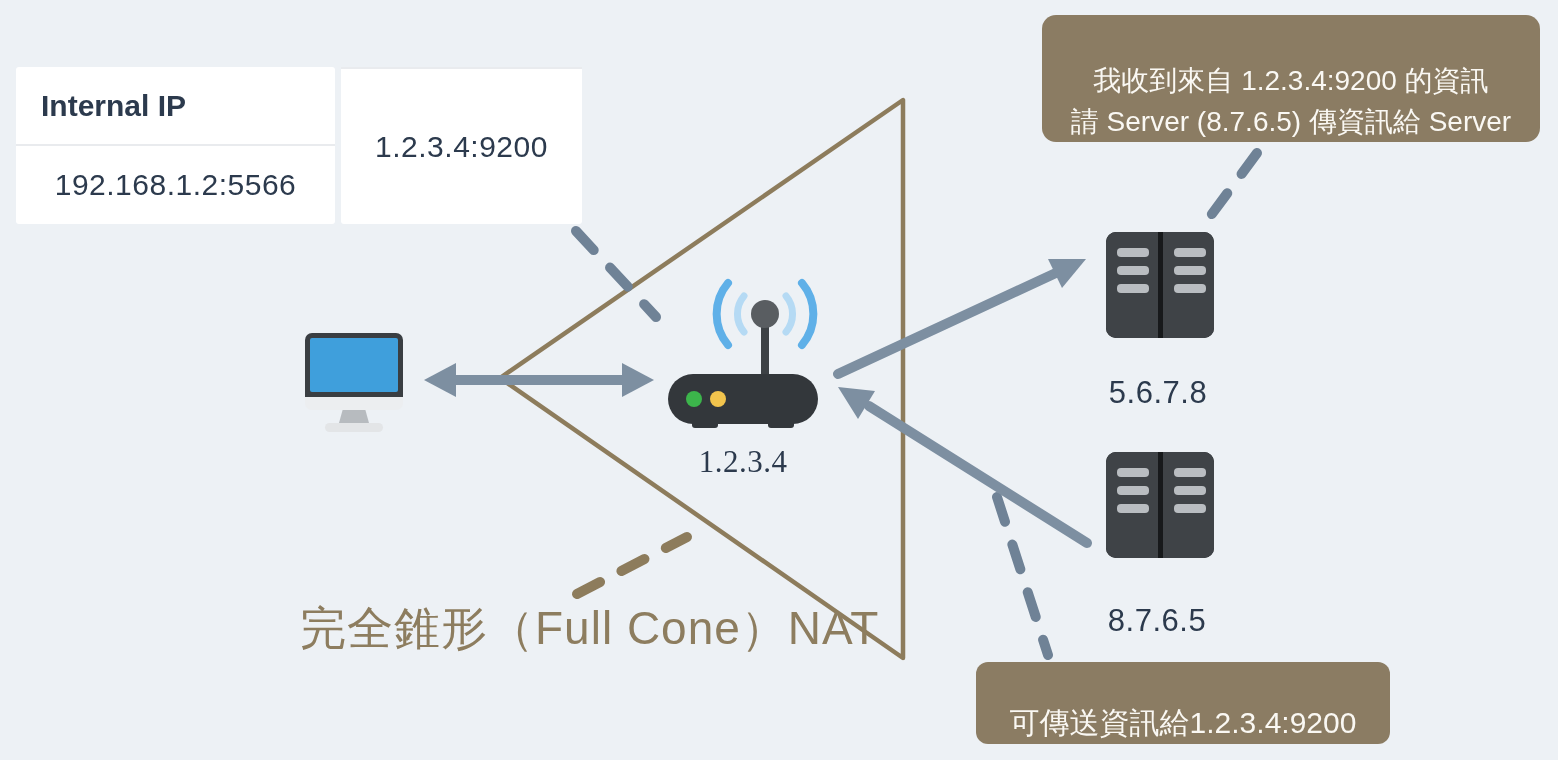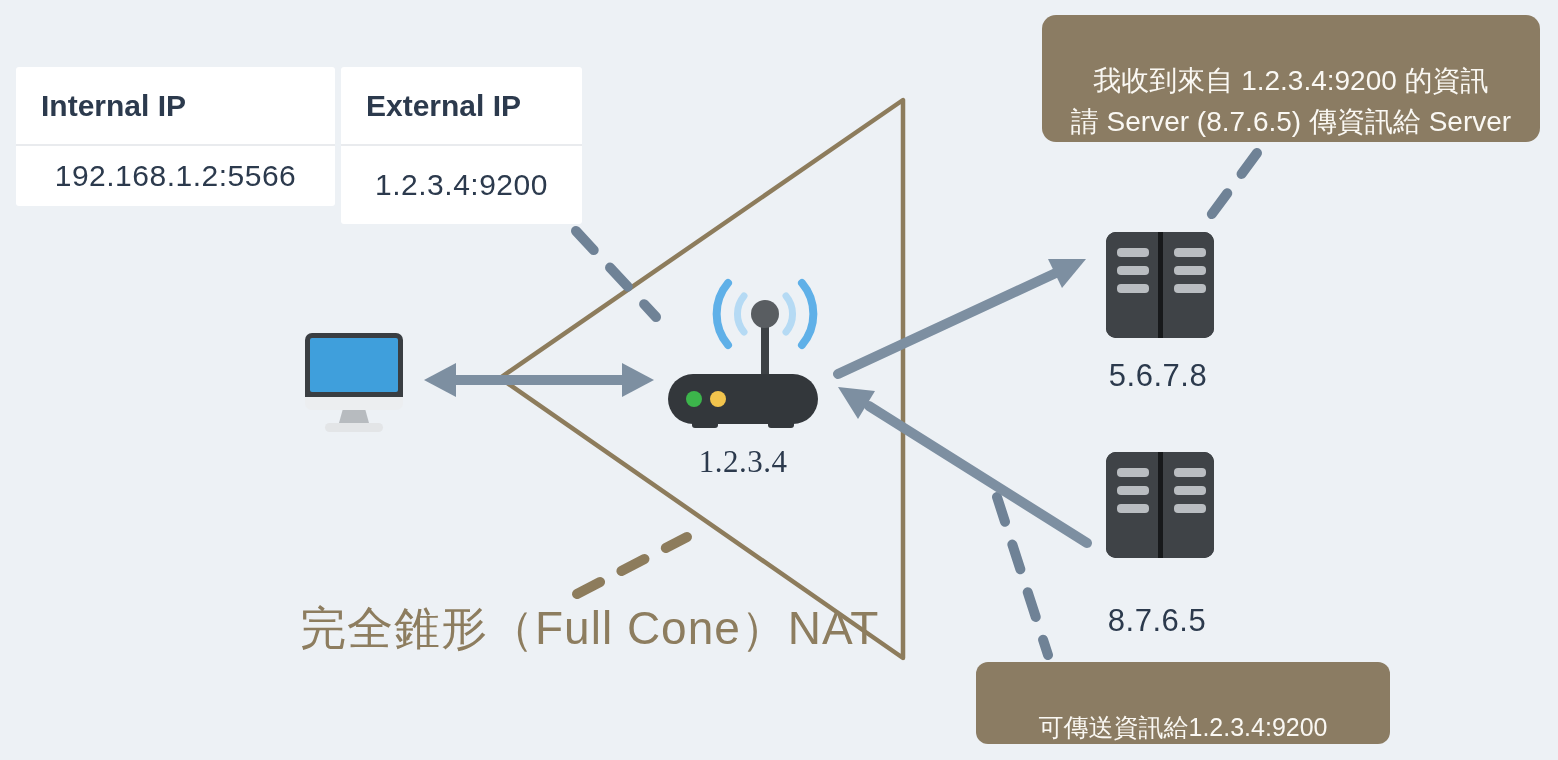--- a/index.html
+++ b/index.html
@@ -17,28 +17,28 @@
   }
   .layer{position:absolute;left:0;top:0;width:1558px;height:760px;}
 
   
   .ipcard{position:absolute;background:var(--card,#fff);border-radius:3px;display:flex;flex-direction:column;}
   .ipcard .hd{height:77px;display:flex;align-items:center;padding-left:25px;
     font-size:30px;font-weight:700;color:var(--text-dark,#2c3a4d);}
   .ipcard .dv{height:2px;background:#e9ebee;margin:0;}
   .ipcard .vl{flex:1;display:flex;align-items:center;justify-content:center;
     font-size:30px;font-weight:500;color:var(--text-dark,#2c3a4d);letter-spacing:.5px;border-radius:14px;}
-  .card-internal{left:16px;top:67px;width:319px;height:139px;}
+  .card-internal{left:16px;top:67px;width:319px;height:157px;}
   .card-external{left:341px;top:67px;width:241px;height:157px;}
 
   
   .callout{position:absolute;background:var(--accent-brown,#8b7c63);color:#faf8f3;
     border-radius:14px;display:flex;flex-direction:column;align-items:center;justify-content:flex-end;}
   .callout-top{left:1042px;top:15px;width:498px;height:127px;font-size:28px;line-height:41px;font-weight:500;}
-  .callout-bottom{left:976px;top:662px;width:414px;height:82px;font-size:25px;font-weight:500;border-radius:12px;}
+  .callout-bottom{left:976px;top:662px;width:414px;height:82px;font-size:30px;font-weight:500;border-radius:12px;}
 
   
   .node-label{position:absolute;width:200px;text-align:center;font-size:31px;font-weight:500;
     color:var(--text-dark,#2c3a4d);letter-spacing:.5px;}
 
   
   .monitor{position:absolute;left:305px;top:333px;width:98px;}
   .monitor .frame{width:98px;height:64px;background:#3a3e42;border-radius:7px 7px 0 0;
     box-sizing:border-box;padding:5px;}
   .monitor .screen{width:100%;height:100%;background:#3f9fdc;border-radius:2px;}
@@ -107,21 +107,20 @@
       <circle cx="718" cy="399" r="8" fill="#f2c44d"></circle>
     </g>
   </svg>
 
   <div class="ipcard card-internal">
     <div class="hd">Internal IP</div>
     <div class="dv"></div>
     <div class="vl">192.168.1.2:5566</div>
   </div>
   <div class="ipcard card-external">
-    <div class="hd">External IP</div>
     <div class="dv"></div>
     <div class="vl">1.2.3.4:9200</div>
   </div>
 
   <div class="callout callout-top">
     <div>我收到來自 1.2.3.4:9200 的資訊</div>
     <div>請 Server (8.7.6.5) 傳資訊給 Server</div>
   </div>
 
   <div class="callout callout-bottom">
@@ -144,21 +143,21 @@
       <div class="slot"></div>
       <div class="slot"></div>
       <div class="slot"></div>
     </div>
     <div class="tower">
       <div class="slot"></div>
       <div class="slot"></div>
       <div class="slot"></div>
     </div>
   </div>
-  <div class="node-label" style="left:1058px;top:358px;">5.6.7.8</div>
+  <div class="node-label" style="left:1058px;top:375px;">5.6.7.8</div>
 
   <div class="server server-bottom">
     <div class="tower">
       <div class="slot"></div>
       <div class="slot"></div>
       <div class="slot"></div>
     </div>
     <div class="tower">
       <div class="slot"></div>
       <div class="slot"></div>

